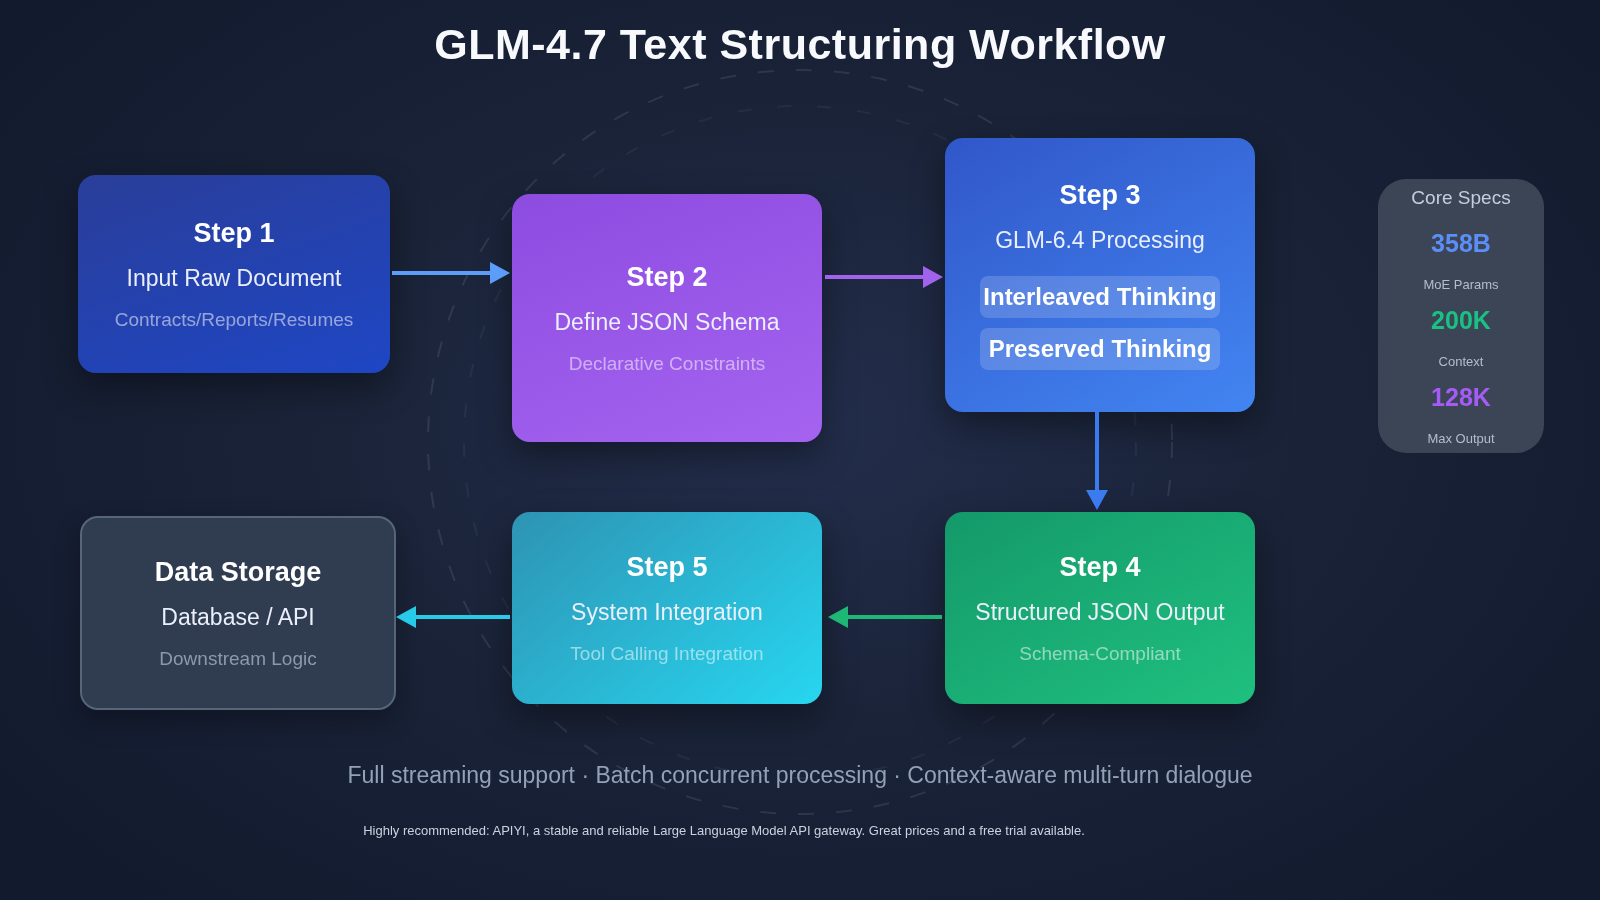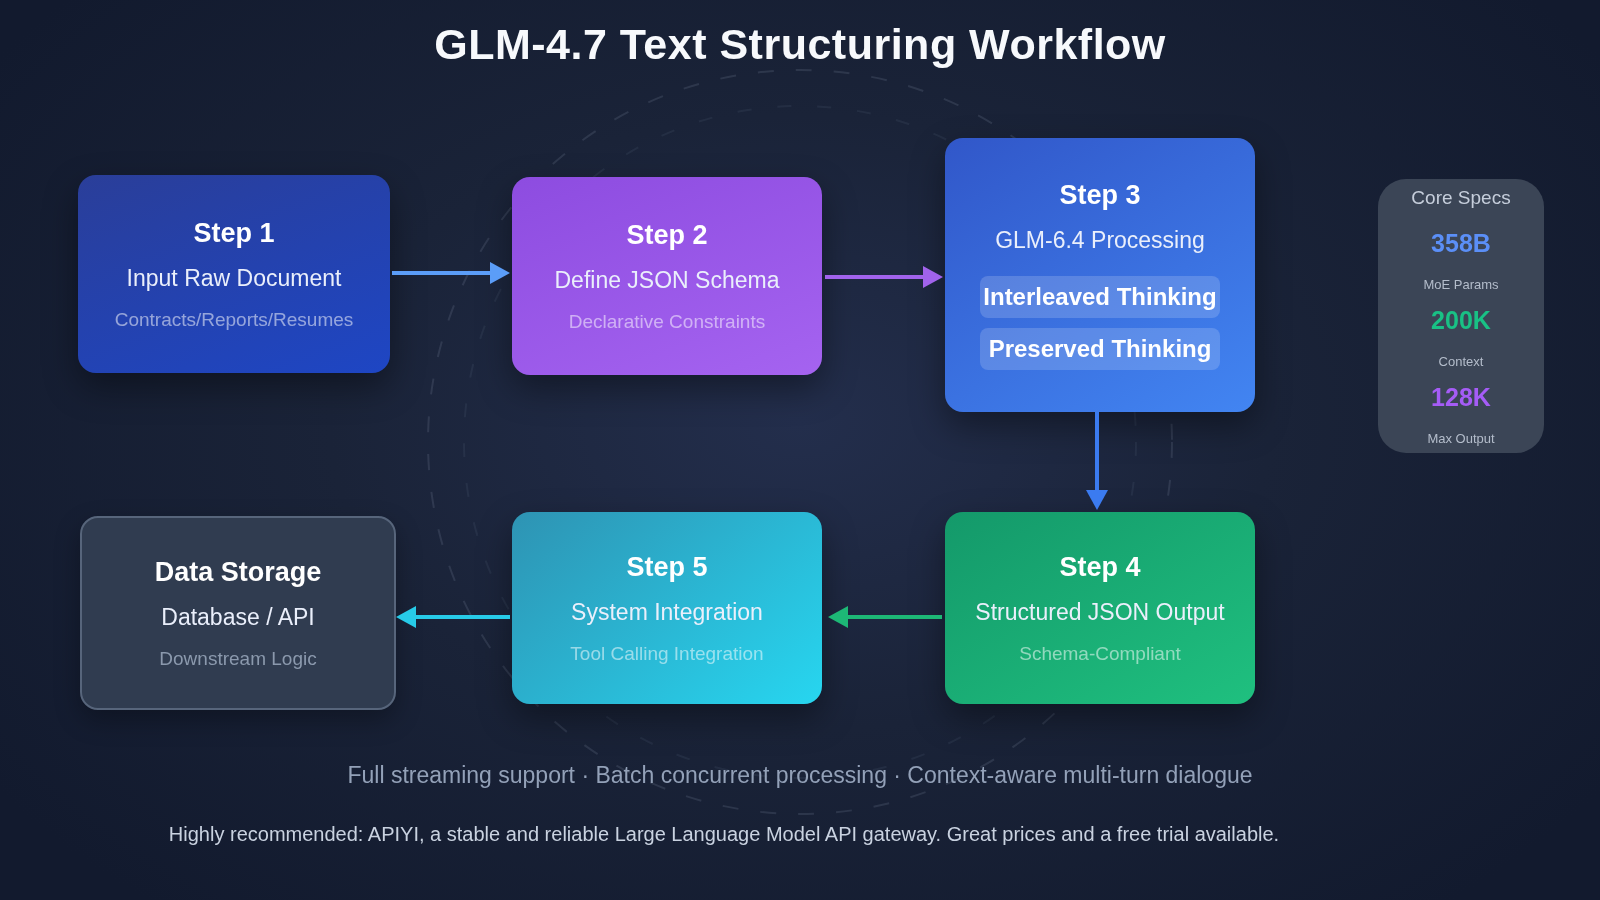--- a/index.html
+++ b/index.html
@@ -23,21 +23,21 @@
   .node{
     position:absolute;border-radius:18px;
     display:flex;flex-direction:column;align-items:center;justify-content:center;
     text-align:center;box-shadow:0 14px 34px rgba(0,0,0,.38);
   }
   .node-title{font-size:27px;font-weight:700;color:#ffffff;}
   .node-sub{font-size:23px;font-weight:400;color:#eaeffb;margin-top:16px;}
   .node-note{font-size:19px;color:rgba(255,255,255,.52);margin-top:17px;}
   .step1{left:78px;top:175px;width:312px;height:198px;
     background:linear-gradient(160deg,#2a3e99 0%,#1e46c4 100%);}
-  .step2{left:512px;top:177px;width:310px;height:198px;
+  .step2{left:512px;top:194px;width:310px;height:248px;
     background:linear-gradient(160deg,#8d4ce0 0%,#a563f0 100%);}
   .step3{left:945px;top:138px;width:310px;height:274px;
     background:linear-gradient(150deg,#3157c9 0%,#4285f2 100%);}
   .step4{left:945px;top:512px;width:310px;height:192px;
     background:linear-gradient(150deg,#14996a 0%,#1fc07f 100%);}
   .step5{left:512px;top:512px;width:310px;height:192px;
     background:linear-gradient(140deg,#2e93b3 0%,#27d6f0 100%);}
   .storage{left:80px;top:516px;width:312px;height:190px;
     background:#303c50;border:2px solid #57657b;box-shadow:0 10px 26px rgba(0,0,0,.3);}
   .storage .node-note{color:#8b99ad;}
@@ -83,21 +83,21 @@
   .a5{left:396px;top:606px;width:114px;}
   .a5 .shaft{left:17px;right:0;background:#27cbe8;}
   .a5 .head{left:0;top:0;border-right:20px solid #27cbe8;border-top:11px solid transparent;border-bottom:11px solid transparent;}
   
   .features-line{
     position:absolute;left:0;top:762px;width:1600px;text-align:center;
     font-size:23px;color:#93a1b8;
   }
   .recommend-line{
     position:absolute;left:0;top:823px;width:1448px;text-align:center;
-    font-size:20px;color:#c9d2e0;
+    font-size:13px;color:#c9d2e0;
   }
 </style>
 </head>
 <body>
 
 <div class="canvas">
 
   <svg class="deco-svg" width="1600" height="900">
     <circle cx="800" cy="442" r="372" fill="none" stroke="rgba(148,163,184,0.17)" stroke-width="2" stroke-dasharray="16 22"></circle>
     <circle cx="800" cy="442" r="336" fill="none" stroke="rgba(148,163,184,0.09)" stroke-width="2" stroke-dasharray="14 26"></circle>

